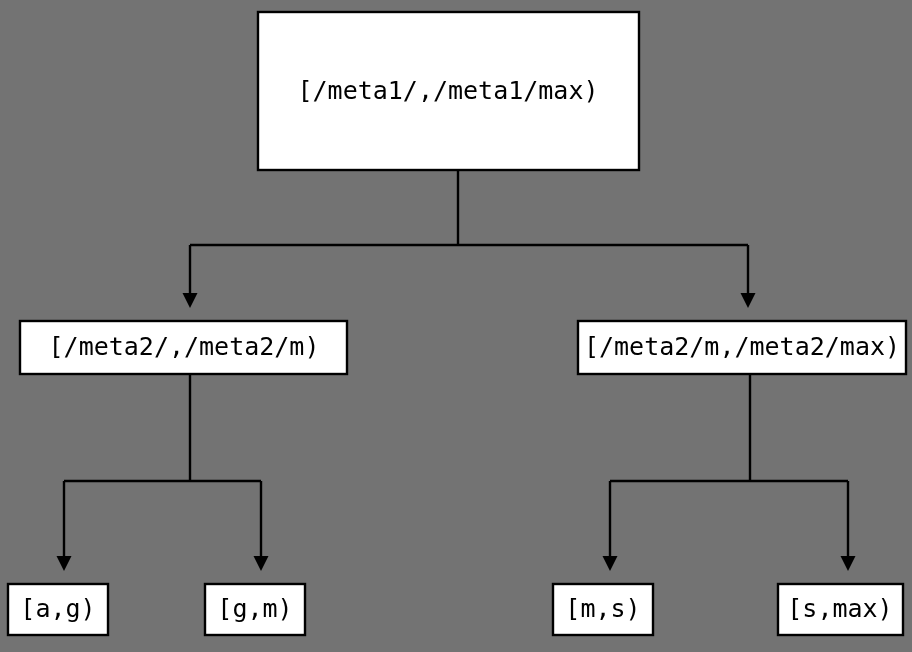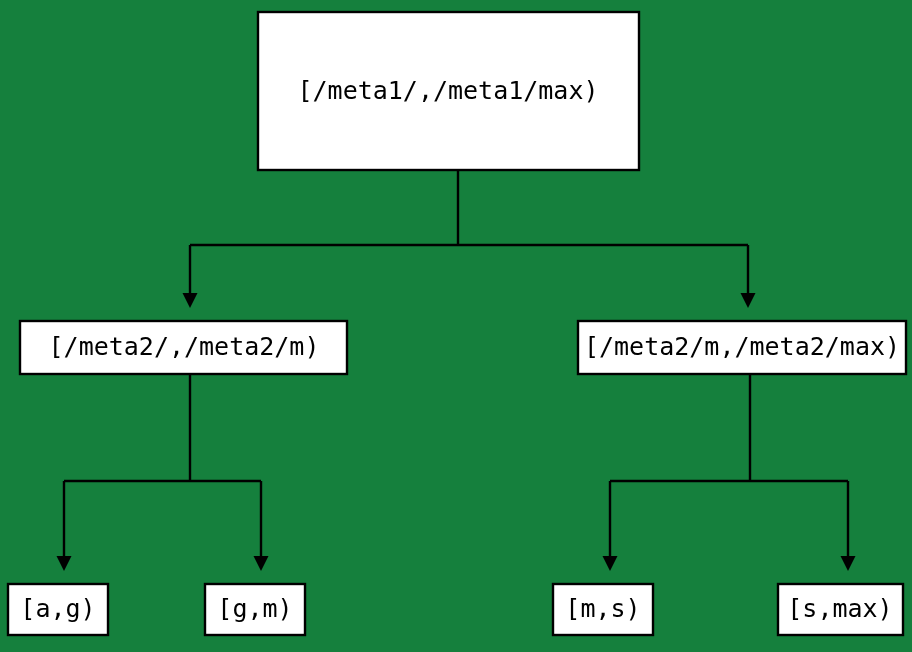--- a/index.html
+++ b/index.html
@@ -10,21 +10,21 @@
   body {
     width: 912px;
     height: 652px;
     font-family: "DejaVu Sans Mono", monospace;
     overflow: hidden;
   }
   #diagram-root {
     position: relative;
     width: 912px;
     height: 652px;
-    background: #15803d;
+    background: #737373;
   }
   svg.tree-canvas {
     display: block;
     width: 912px;
     height: 652px;
   }
   .node-box {
     fill: #ffffff;
     stroke: #000000;
     stroke-width: 2.4;

